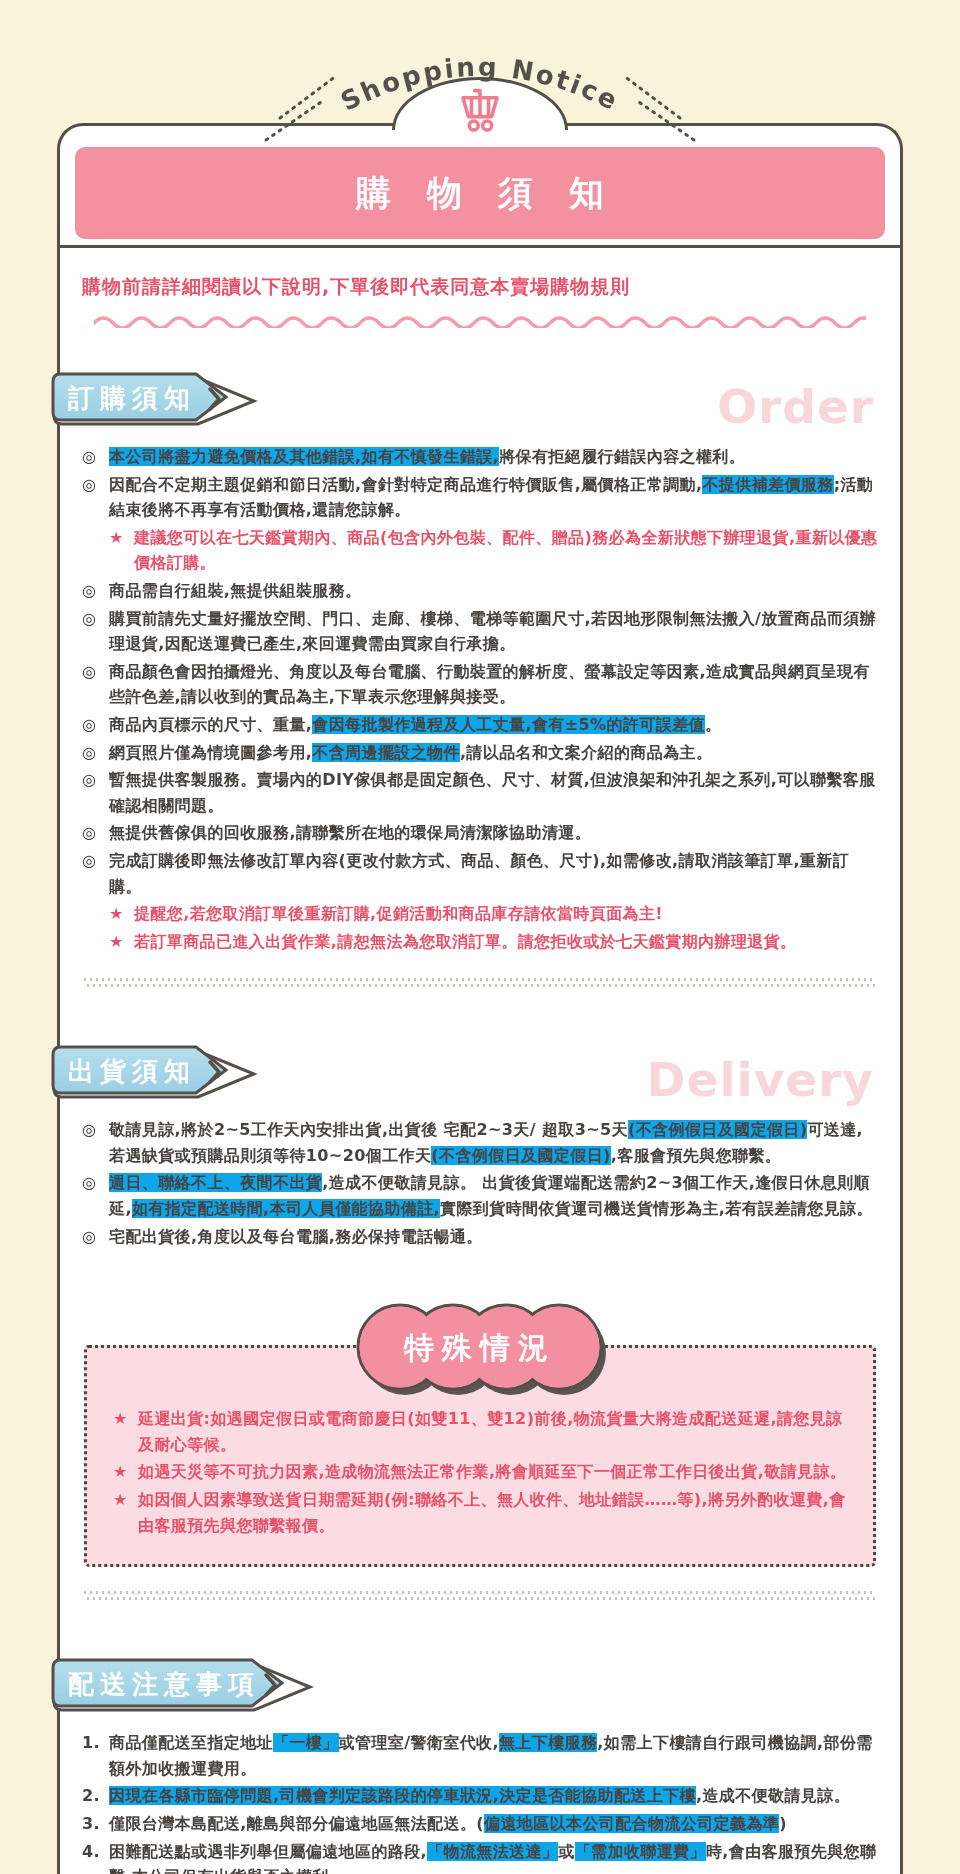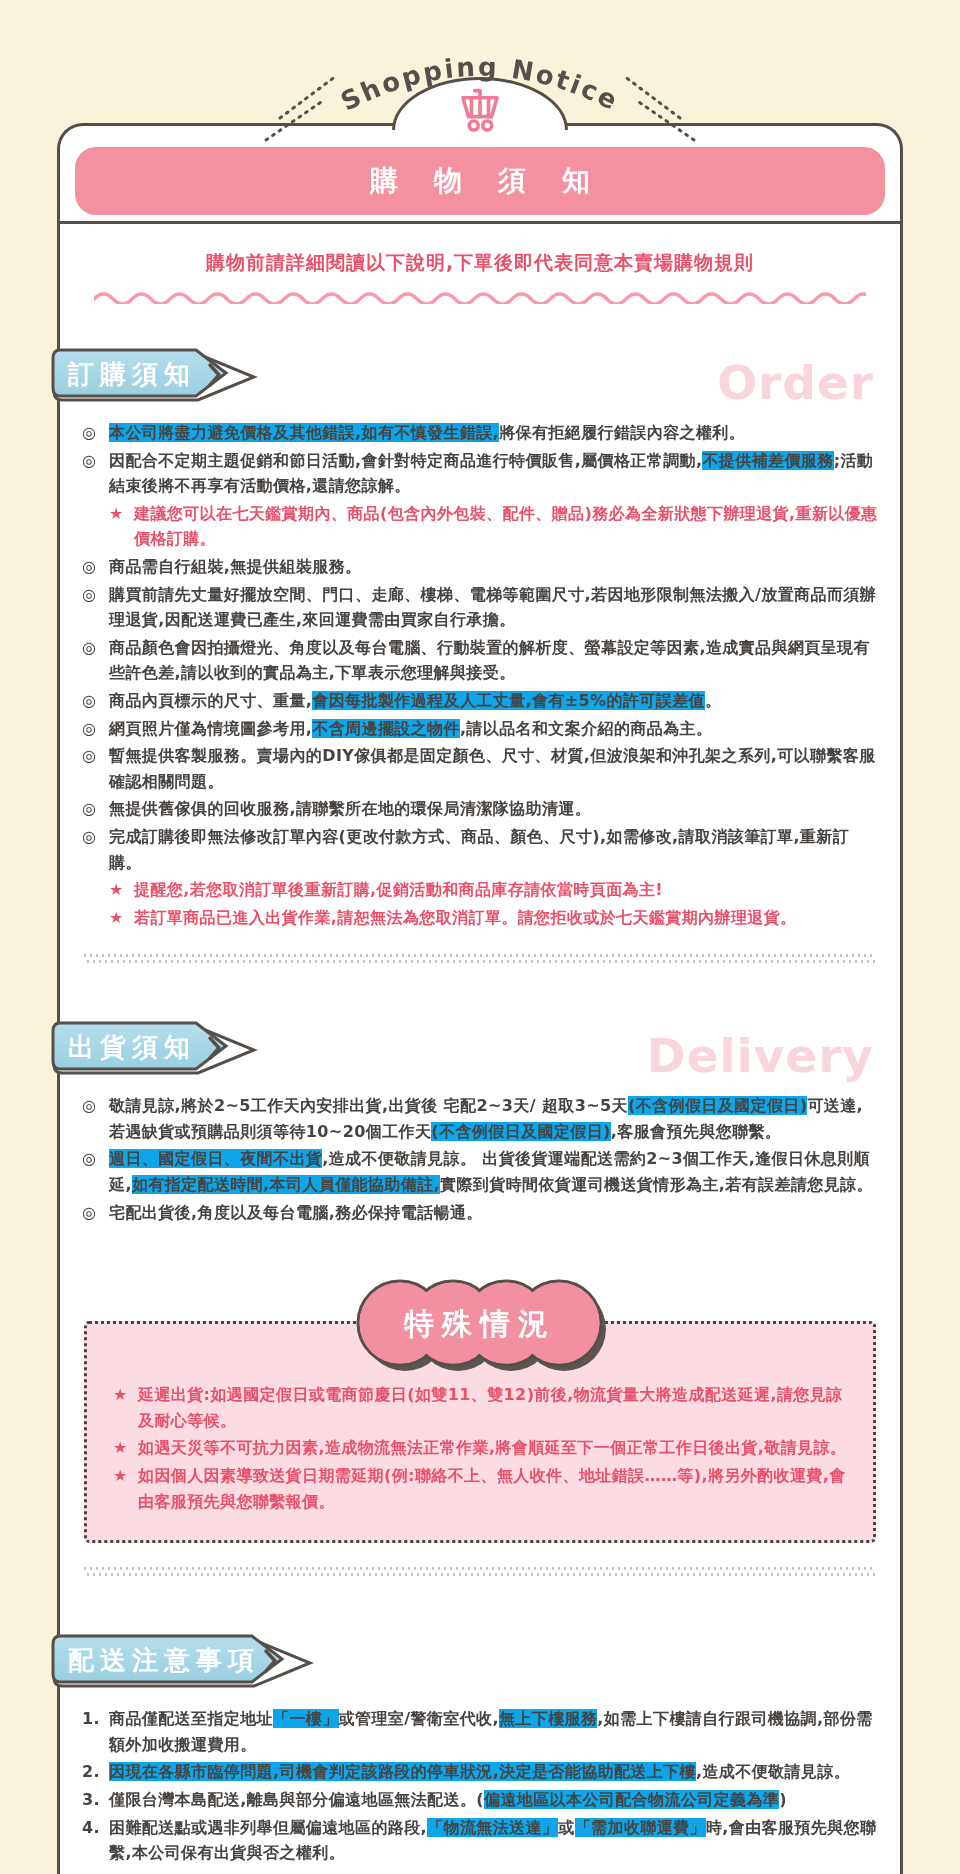--- a/index.html
+++ b/index.html
@@ -18,27 +18,27 @@
     border-radius:26px 26px 0 0;padding-bottom:30px;
   }
   .card-bump{
     position:absolute;top:-49px;left:50%;transform:translateX(-50%);
     width:176px;height:53px;background:#fff;
     border:3px solid #564F49;border-bottom:none;
     border-radius:88px 88px 0 0 / 53px 53px 0 0;z-index:2;
   }
   .cart{position:absolute;left:50%;top:7px;transform:translateX(-50%)}
   .banner{
-    margin:21px 15px 0;height:68px;background:#F391A1;border-radius:21px;
+    margin:21px 15px 0;height:92px;background:#F391A1;border-radius:10px;
     display:flex;align-items:center;justify-content:center;
-    color:#fff;font-size:28px;font-weight:700;letter-spacing:36px;text-indent:36px;
+    color:#fff;font-size:35px;font-weight:700;letter-spacing:36px;text-indent:36px;
   }
   .header-rule{height:3px;background:#564F49;margin-top:6px}
   .card-body{padding:0 22px}
-  .intro{margin-top:26px;text-align:center;color:#E8516A;font-size:19px;font-weight:700;letter-spacing:1px}
+  .intro{margin-top:26px;text-align:left;color:#E8516A;font-size:19px;font-weight:700;letter-spacing:1px}
   .wave{display:block;margin:10px auto 0}
   
   .section{margin-top:42px}
   .gap-lg{margin-top:56px}
   .section-head{position:relative;height:58px;margin-bottom:16px}
   .badge-svg{display:block;margin-left:-34px}
   .badge-text{font-size:26px;font-weight:700;letter-spacing:6px;fill:#fff}
   .watermark{
     position:absolute;right:4px;bottom:-6px;
     font-size:47px;font-weight:800;color:#F9D6DC;letter-spacing:1px;white-space:nowrap;
@@ -205,21 +205,21 @@
         </svg>
         <div class="watermark">Delivery</div>
       </div>
       <div class="list">
           <div class="li">
             <span class="marker">◎</span>
             <span class="li-text"><span>敬請見諒,將於2~5工作天內安排出貨,出貨後 宅配2~3天/ 超取3~5天</span><span class="hl">(不含例假日及國定假日)</span><span>可送達,若遇缺貨或預購品則須等待10~20個工作天</span><span class="hl">(不含例假日及國定假日)</span><span>,客服會預先與您聯繫。</span></span>
           </div>
           <div class="li">
             <span class="marker">◎</span>
-            <span class="li-text"><span class="hl">週日、國定假日、夜間不出貨</span><span>,造成不便敬請見諒。 出貨後貨運端配送需約2~3個工作天,逢假日休息則順延,</span><span class="hl">如有指定配送時間,本司人員僅能協助備註,</span><span>實際到貨時間依貨運司機送貨情形為主,若有誤差請您見諒。</span></span>
+            <span class="li-text"><span class="hl">週日、聯絡不上、夜間不出貨</span><span>,造成不便敬請見諒。 出貨後貨運端配送需約2~3個工作天,逢假日休息則順延,</span><span class="hl">如有指定配送時間,本司人員僅能協助備註,</span><span>實際到貨時間依貨運司機送貨情形為主,若有誤差請您見諒。</span></span>
           </div>
           <div class="li">
             <span class="marker">◎</span>
             <span class="li-text"><span>宅配出貨後,角度以及每台電腦,務必保持電話暢通。</span></span>
           </div>
         </div>
 
       <div class="special">
         <svg class="cloud" width="252" height="100" viewBox="0 0 252 100">
           <g transform="translate(5,6)" fill="#5A554F">

